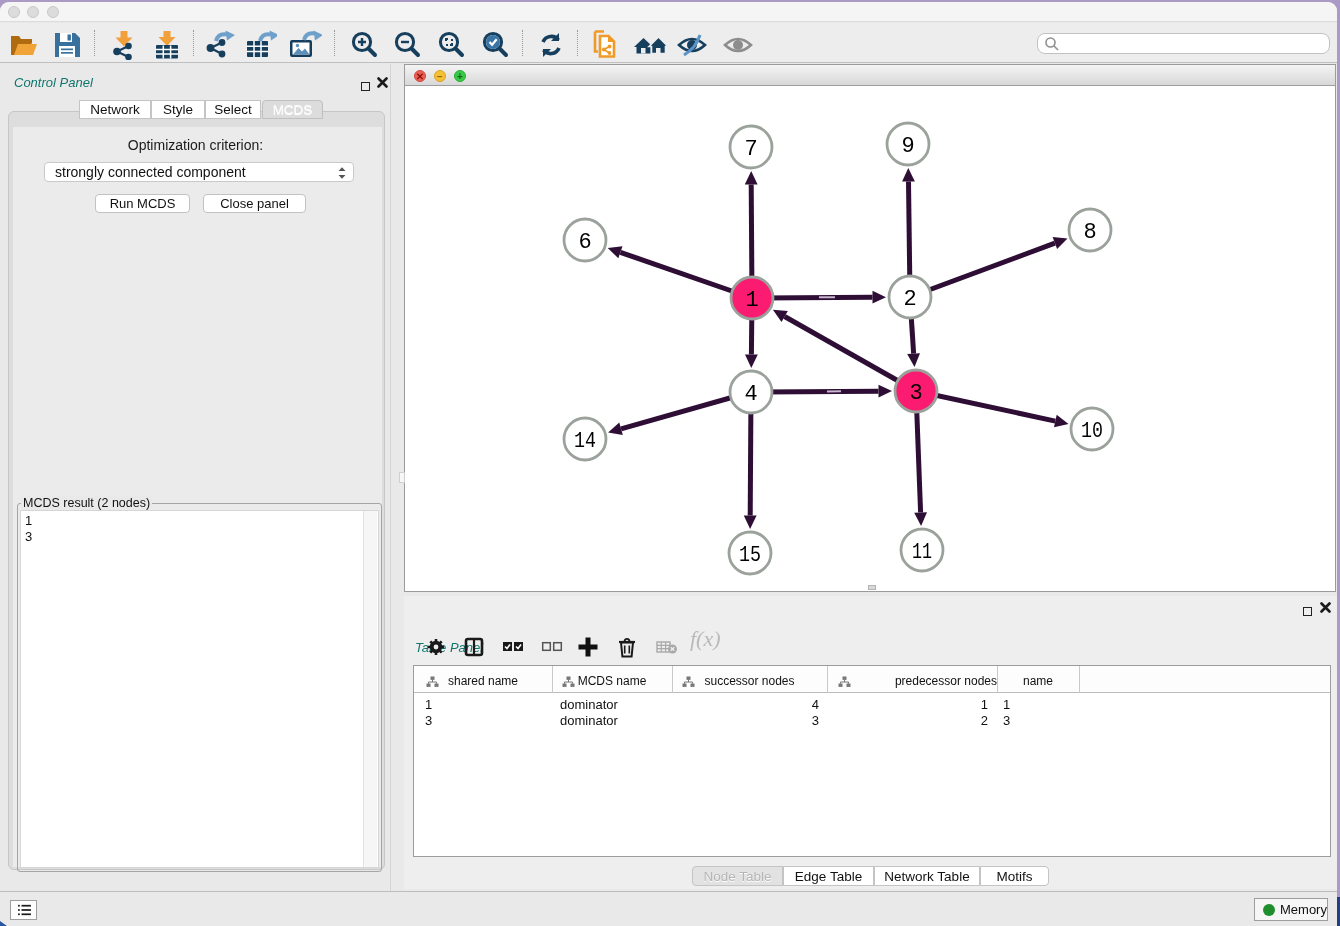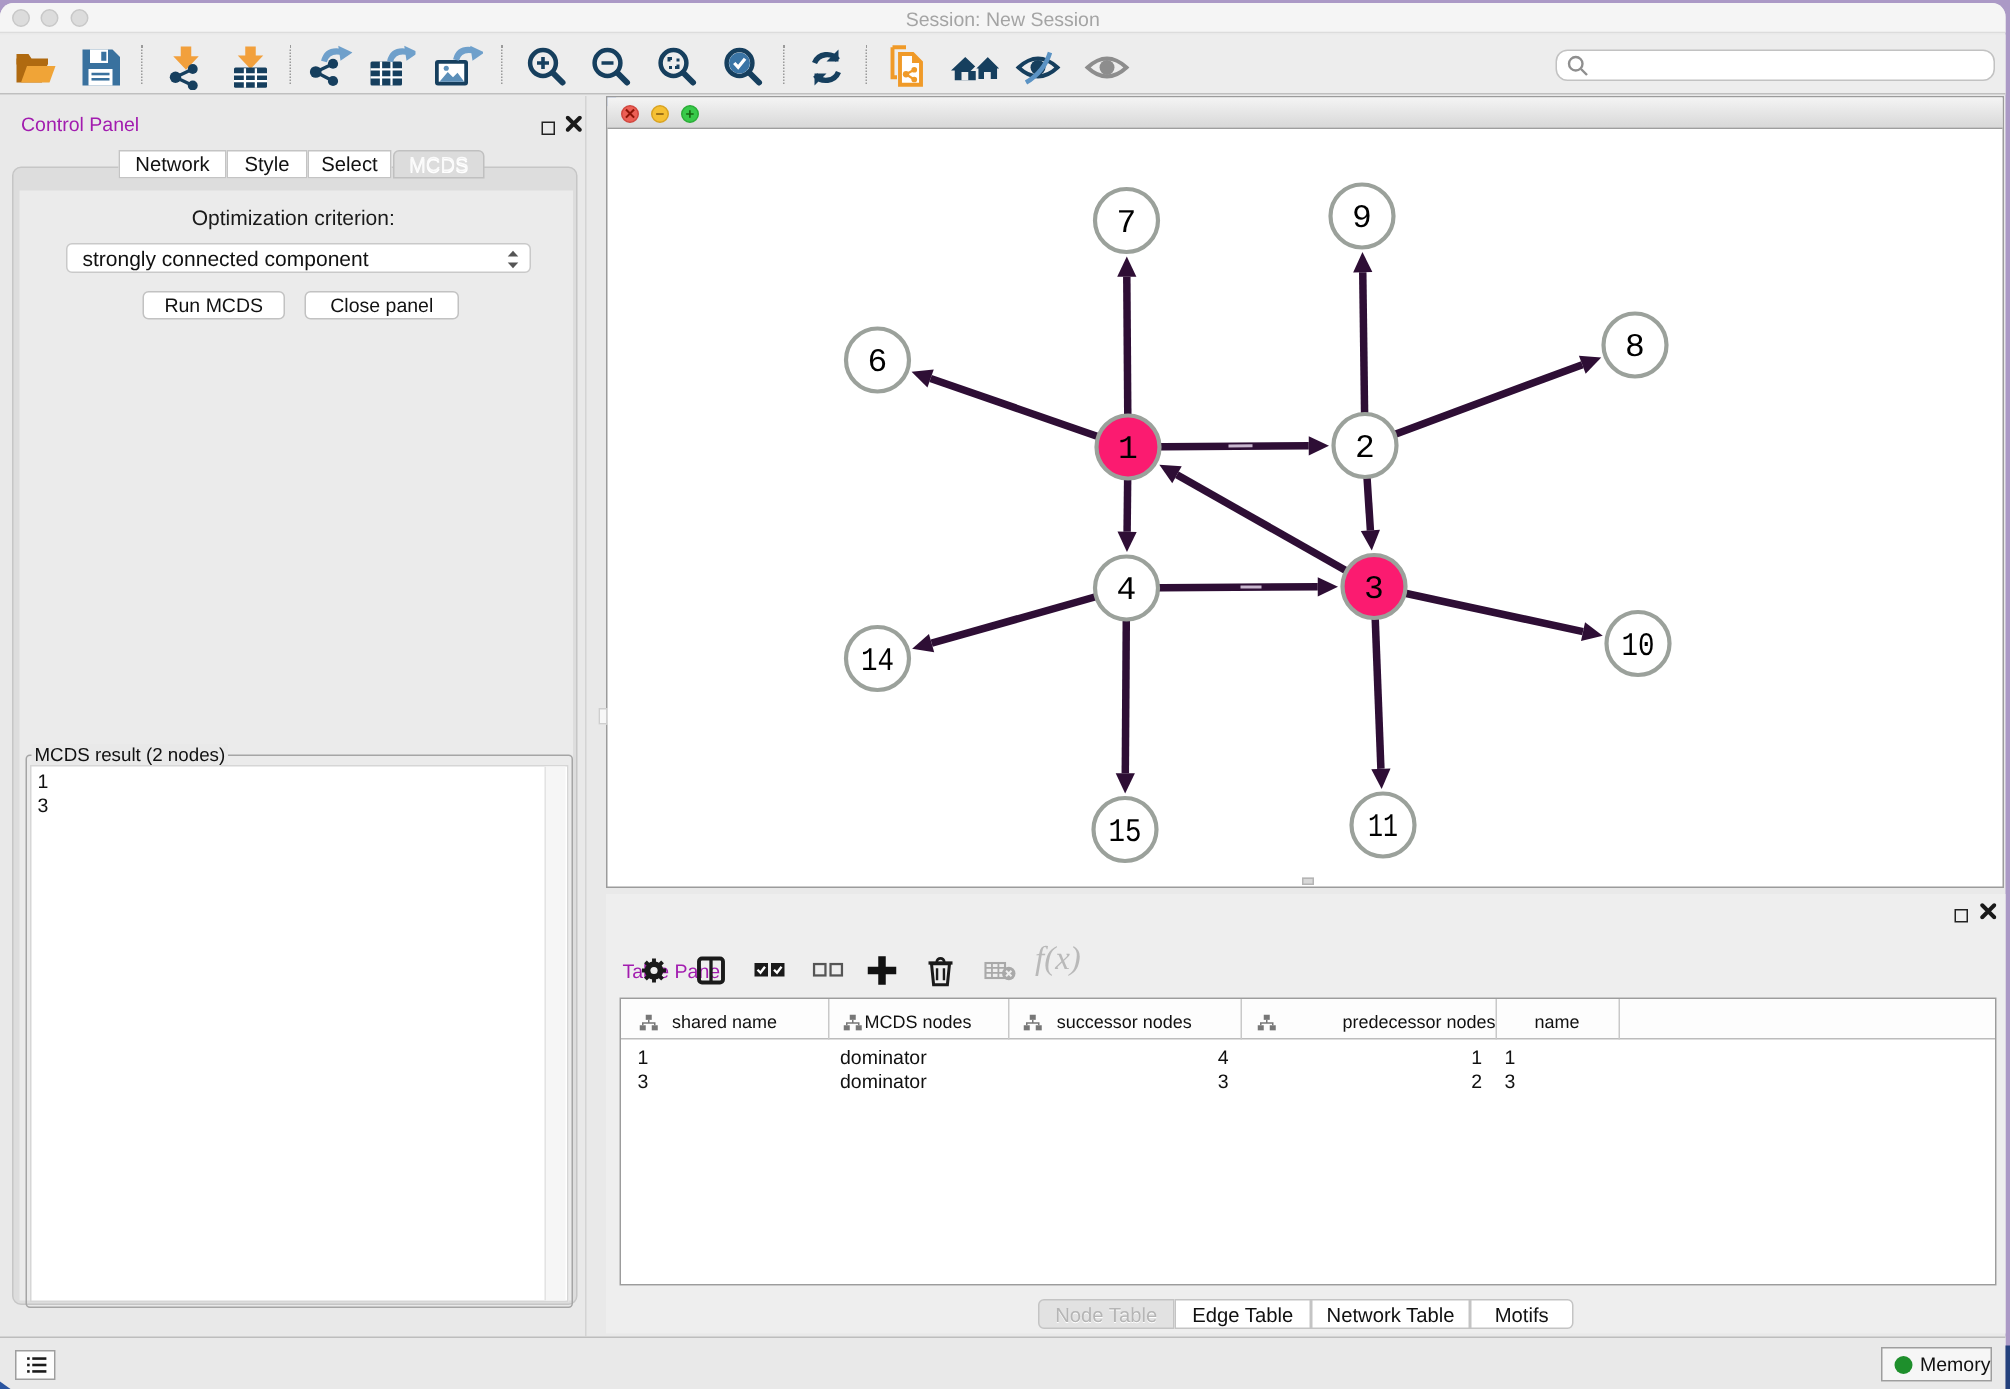--- a/index.html
+++ b/index.html
@@ -9,21 +9,21 @@
 .window { position:absolute; left:0; top:2px; width:1337px; height:924px; background:#e9e9e9; border-radius:9px 9px 0 0; }
 .titlebar { position:absolute; left:0; top:0; width:100%; height:20px; background:#f5f5f5; border-radius:9px 9px 0 0; border-bottom:1px solid #dcdcdc; }
 .tl { position:absolute; top:4px; width:12px; height:12px; border-radius:50%; background:#dcdcdc; border:1px solid #c8c8c8; }
 .wintitle { position:absolute; top:3px; left:0; width:100%; text-align:center; font-size:13px; color:#a4a4a4; }
 .toolbar { position:absolute; left:0; top:21px; width:100%; height:40px; background:#ededed; border-bottom:1px solid #bfbfbf; }
 .tsep { position:absolute; top:7px; height:26px; width:0; border-left:1px dotted #9a9a9a; }
 .ticon { position:absolute; top:7px; }
 .searchbox { position:absolute; left:1037px; top:10px; width:293px; height:21px; background:#fff; border:1px solid #c2c2c2; border-radius:8px; }
 
 .cpanel { position:absolute; left:0; top:62px; width:391px; height:827px; background:#e9e9e9; border-right:1px solid #d4d4d4; }
-.phead { font-size:13px; color:#a21caf; }
+.phead { font-size:13px; color:#0f766e;font-style:italic; }
 .miniSquare { width:9px; height:9px; border:1.5px solid #222; display:inline-block; }
 .tab { position:absolute; top:0; height:19px; z-index:3; background:#fff; border:1px solid #c4c4c4; color:#111; font-size:13.5px; text-align:center; line-height:18px; }
 .tabpane { position:absolute; left:8px; top:47px; width:377px; height:759px; background:#dddddd; border:1px solid #c6c6c6; border-radius:6px; }
 .tabinner { position:absolute; left:4px; top:15px; width:369px; height:740px; background:#ebebeb; }
 .btn { position:absolute; background:#fff; border:1px solid #c2c2c2; border-radius:4px; font-size:13px; color:#111; text-align:center; font-family:"Liberation Sans", sans-serif; }
 
 .netframe { position:absolute; left:404px; top:62px; width:932px; height:528px; background:#fff; border:1px solid #9b9b9b; }
 .nettitle { position:absolute; left:0; top:0; width:100%; height:21px; background:linear-gradient(#f4f4f4,#d8d8d8); border-bottom:1px solid #9e9e9e; }
 .light { position:absolute; top:5px; width:12px; height:12px; border-radius:50%; font-size:10px; line-height:12px; text-align:center; font-weight:bold; }
 
@@ -34,21 +34,20 @@
 .cell { position:absolute; font-size:12px; color:#111; }
 .rcell { position:absolute; font-size:13px; color:#111; }
 </style>
 </head>
 <body>
 <div class="window">
   <div class="titlebar">
     <div class="tl" style="left:8px;"></div>
     <div class="tl" style="left:27px;"></div>
     <div class="tl" style="left:47px;"></div>
-    <div class="wintitle">Session: New Session</div>
   </div>
   <div class="toolbar" id="toolbar">
     <div class="tsep" style="left:94px;"></div>
     <div class="tsep" style="left:193px;"></div>
     <div class="tsep" style="left:334px;"></div>
     <div class="tsep" style="left:522px;"></div>
     <div class="tsep" style="left:577px;"></div>
 
     <svg class="ticon" style="left:8px;" width="30" height="30" viewBox="0 0 30 30">
       <path d="M3 6 h8 l2 3 h11 v4 h-21 z" fill="#b06a10"></path>
@@ -321,21 +320,21 @@
       <rect x="1" y="1" width="13" height="10" fill="none" stroke="#a9a9a9" stroke-width="1.4"></rect>
       <path d="M1 4.3 h13 M1 7.6 h13 M5.3 1 v10 M9.6 1 v10" stroke="#a9a9a9" stroke-width="1.2"></path>
       <circle cx="16.5" cy="8" r="4.5" fill="#a9a9a9"></circle>
       <path d="M14.7 6.2 l3.6 3.6 M18.3 6.2 l-3.6 3.6" stroke="#eee" stroke-width="1.3"></path>
     </svg>
     <div class="abs" style="left:286px; top:30px; font-family:'Liberation Serif', serif; font-style:italic; font-size:22px; color:#b9b9b9;">f(x)</div>
 
     <div class="twrap">
       <div style="position:absolute; left:0; top:0; width:100%; height:27px; background:#fdfdfd; border-bottom:1px solid #bcbcbc;"></div>
       <div class="cell" style="left:0; top:8px; width:138px; text-align:center;">shared name</div>
-      <div class="cell" style="left:138px; top:8px; width:120px; text-align:center;">MCDS nodes</div>
+      <div class="cell" style="left:138px; top:8px; width:120px; text-align:center;">MCDS name</div>
       <div class="cell" style="left:258px; top:8px; width:155px; text-align:center;">successor nodes</div>
       <div class="cell" style="left:413px; top:8px; width:170px; text-align:right;">predecessor nodes</div>
       <div class="cell" style="left:583px; top:8px; width:82px; text-align:center;">name</div>
       <svg class="abs" style="left:12px; top:10px;" width="13" height="12" viewBox="0 0 13 12">
       <rect x="4.5" y="0.5" width="4" height="3.4" fill="#777"></rect>
       <rect x="0.5" y="7.5" width="4" height="3.4" fill="#777"></rect>
       <rect x="8.5" y="7.5" width="4" height="3.4" fill="#777"></rect>
       <path d="M6.5 4 v2 M2.5 7.5 v-1.5 h8 v1.5" stroke="#777" stroke-width="1" fill="none"></path>
     </svg>
       <svg class="abs" style="left:148px; top:10px;" width="13" height="12" viewBox="0 0 13 12">

